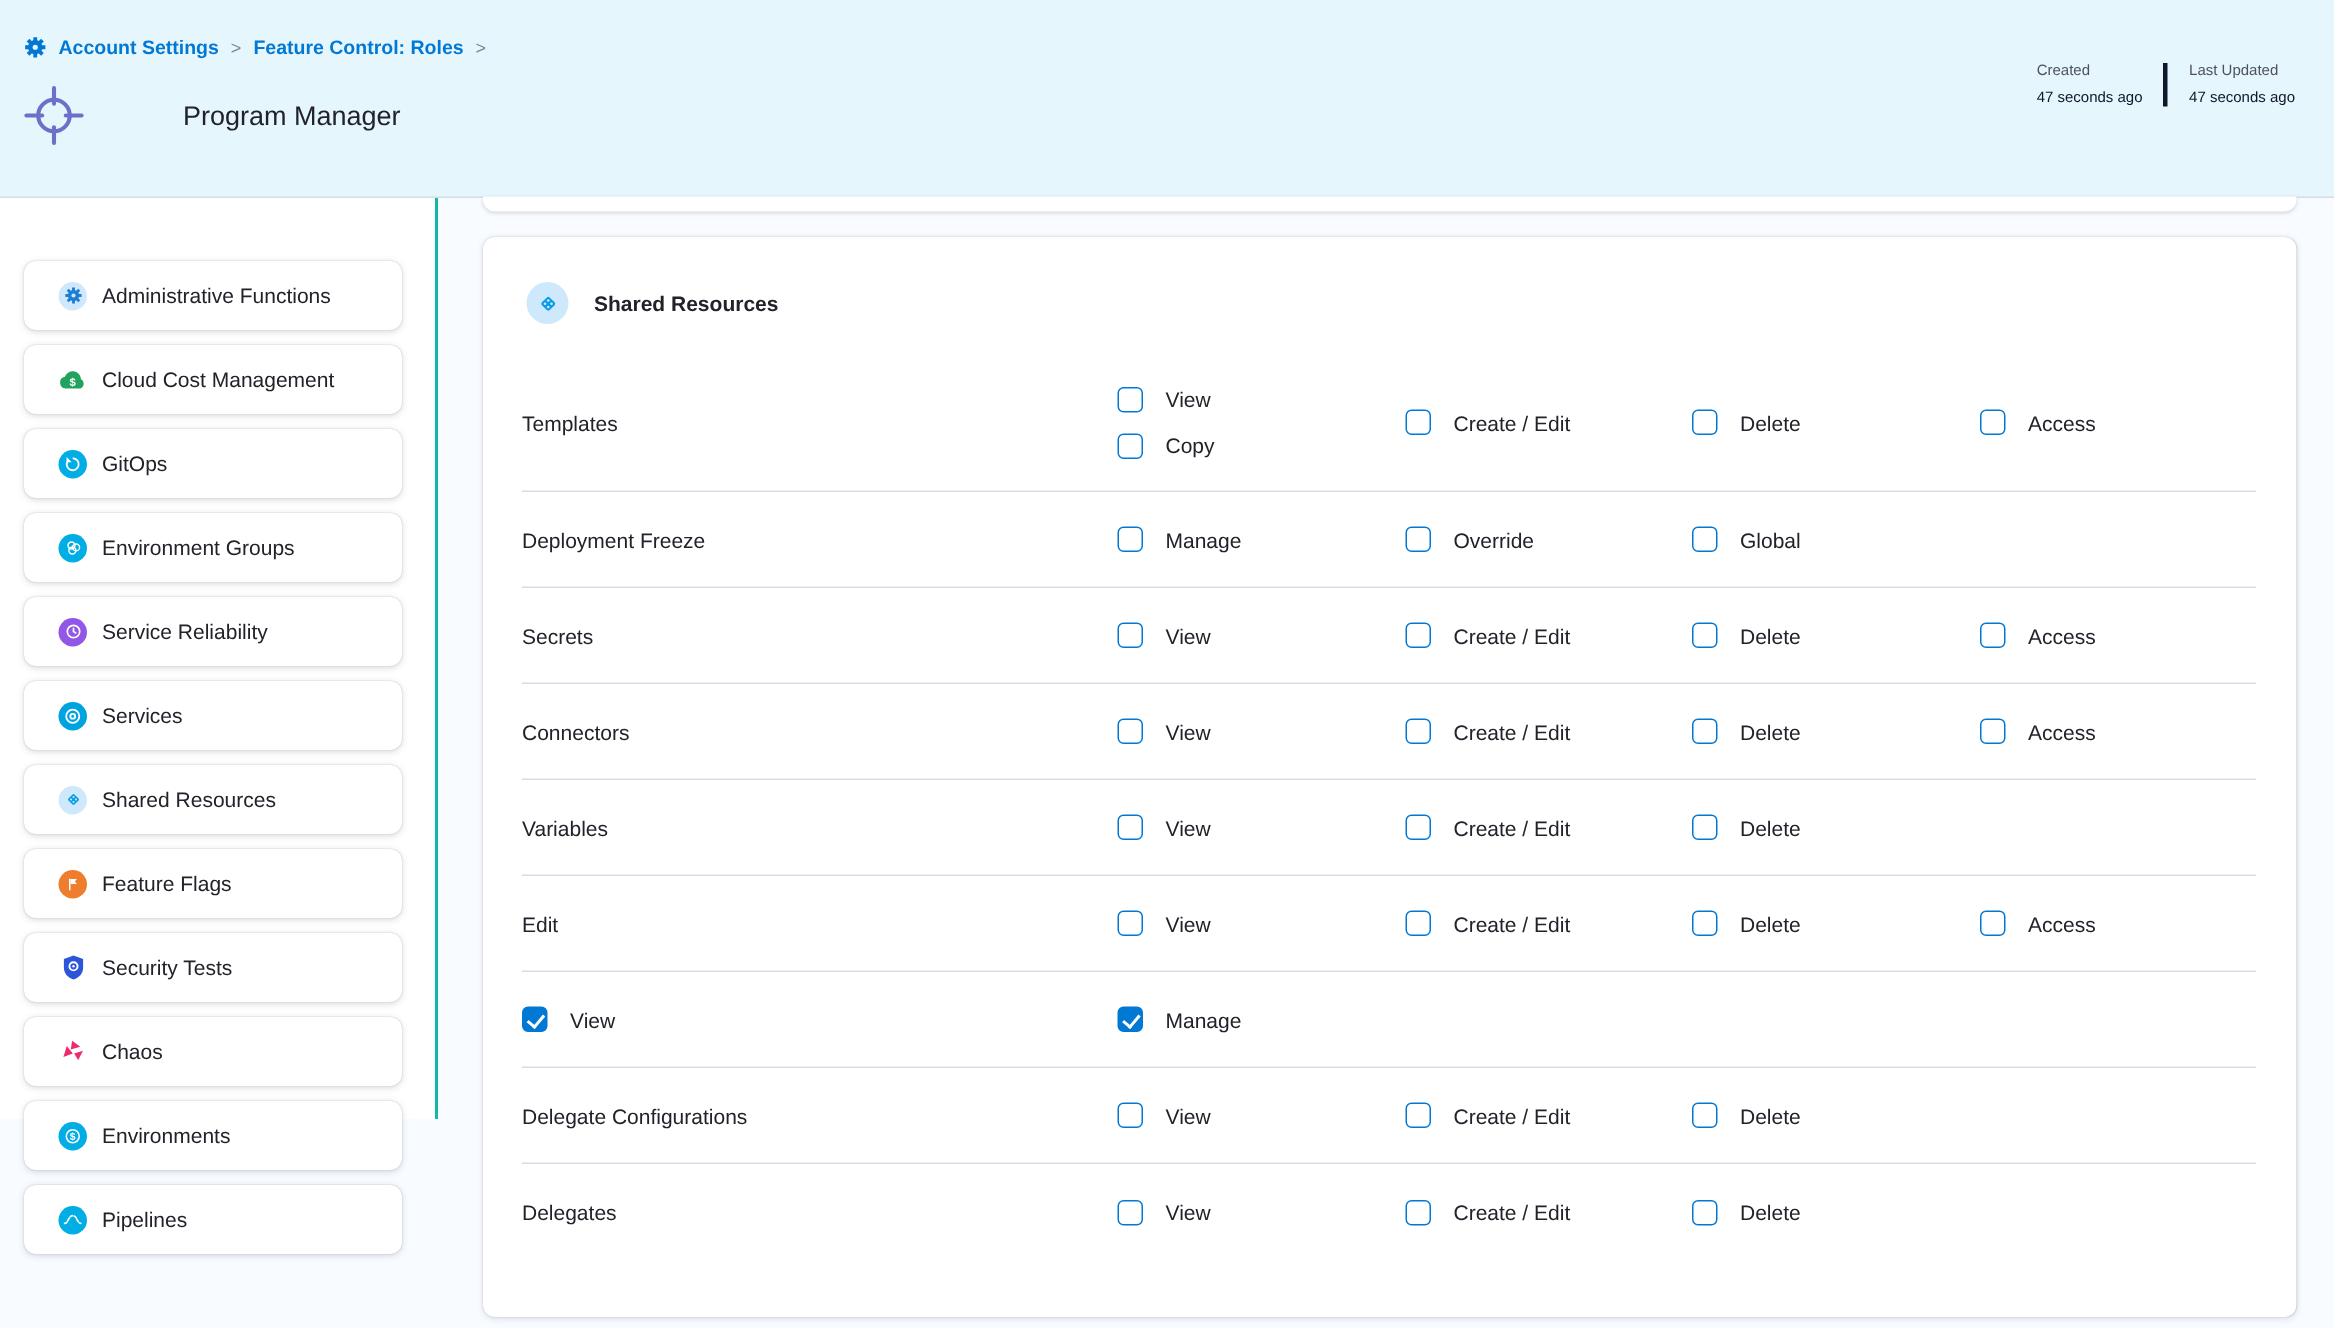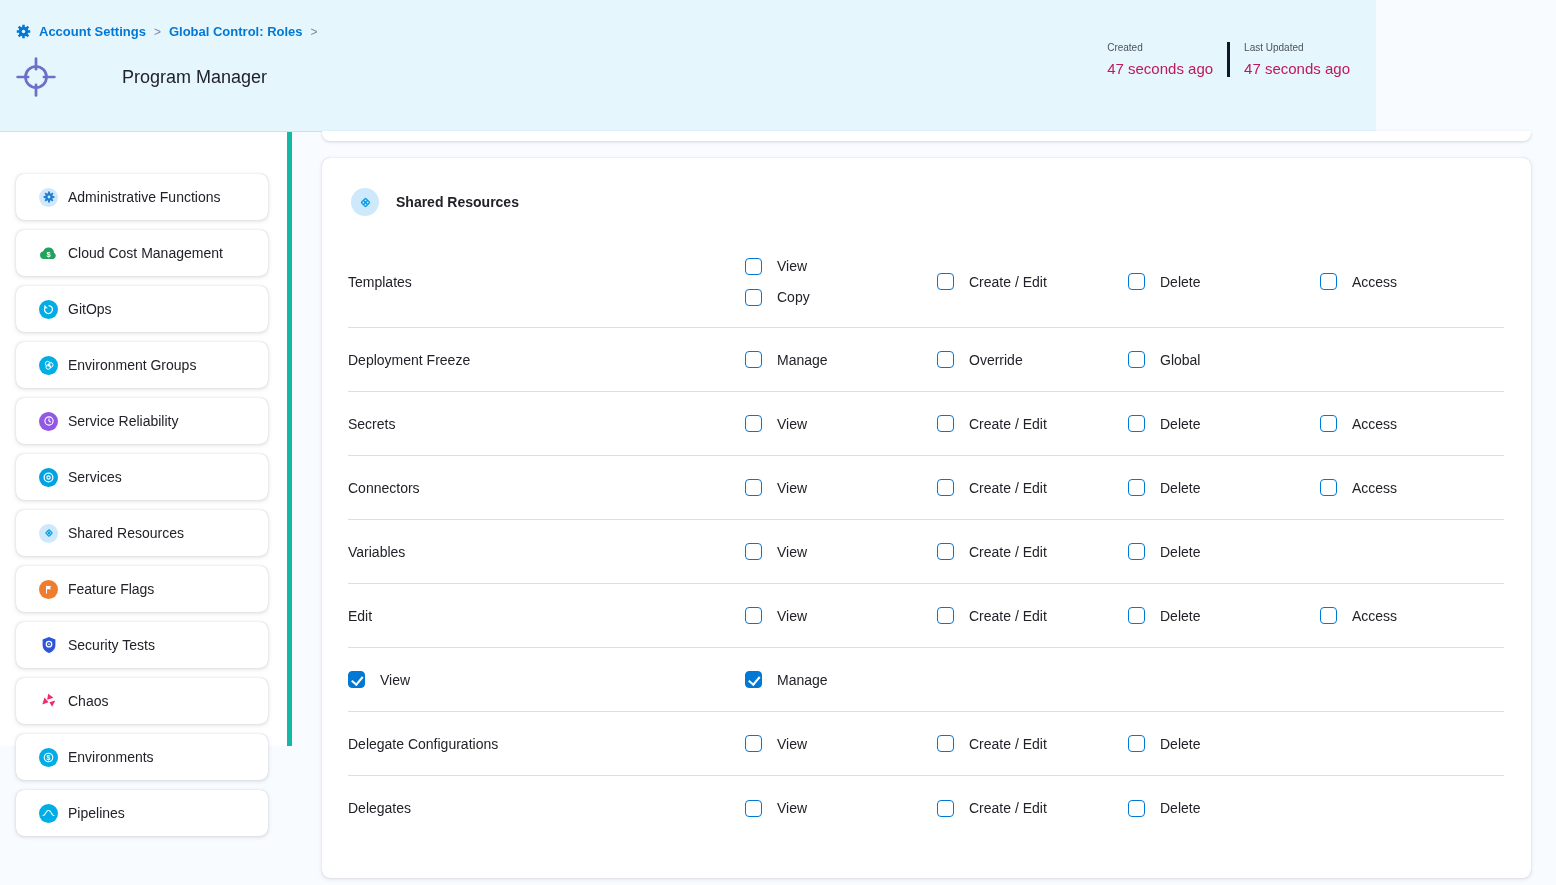--- a/index.html
+++ b/index.html
@@ -7,41 +7,41 @@
   body {
     position:relative;
     font-family:"Liberation Sans","DejaVu Sans",sans-serif;
     background:#f8fbff;
     color:#22222a;
     overflow:hidden;
   }
 
   
   .header {
-    position:absolute; top:0; left:0; width:1376px; height:132px;
+    position:absolute; top:0; left:0; width:1556px; height:132px;
     background:#e6f6fd; border-bottom:1px solid #d5dee6;
   }
   .breadcrumb {
     position:absolute; top:24px; left:16px;
     display:flex; align-items:center; gap:8px; font-size:13px;
   }
   .crumb-link { color:#0278d5; font-weight:600; cursor:pointer; text-decoration:none; }
   .crumb-sep { color:#7e87a0; font-size:12px; }
   .title-row { position:absolute; top:56px; left:15px; display:flex; align-items:center; gap:19px; }
   .page-title { font-size:18px; font-weight:400; color:#22222a;margin-left:46px; }
   .meta { position:absolute; top:42px; right:12px; display:flex; align-items:stretch; }
   .meta-block { padding:0 14px; }
   .meta-block + .meta-block { border-left:3px solid #0f172a; }
   .meta-label { font-size:10px; color:#4f5162; margin-bottom:7px; }
-  .meta-value { font-size:15px; color:#be185d; }
+  .meta-value { font-size:10px; color:#0f172a; }
 
   
   .sidebar {
     position:absolute; top:132px; left:0; width:292px; height:614px;
-    background:#ffffff; border-right:5px solid #14b8a6;
+    background:#ffffff; border-right:2px solid #14b8a6;
   }
   .side-list { padding-top:42px; }
   .side-card {
     width:252px; height:46px; margin:0 0 10px 16px;
     background:#fff; border-radius:8px;
     box-shadow:0 0 1px rgba(40,41,61,.25), 0 1px 4px rgba(96,97,112,.22);
     display:flex; align-items:center; gap:10px; padding-left:23px;
     font-size:14px; color:#22222a; cursor:pointer;
   }
   .icir {
@@ -103,21 +103,21 @@
             <line x1="1" y1="10" x2="19" y2="10"></line>
           <line x1="3.6" y1="3.6" x2="16.4" y2="16.4"></line>
             <line x1="16.4" y1="3.6" x2="3.6" y2="16.4"></line>
         </g>
         <circle cx="10" cy="10" r="6.4" fill="#0278d5"></circle>
         <circle cx="10" cy="10" r="2.3" fill="#e6f6fd"></circle>
       </svg>
     </span>
     <a class="crumb-link">Account Settings</a>
     <span class="crumb-sep">&gt;</span>
-    <a class="crumb-link">Global Control: Roles</a>
+    <a class="crumb-link">Feature Control: Roles</a>
     <span class="crumb-sep">&gt;</span>
   </div>
 
   <div class="title-row">
     <span style="display:flex;">
       <svg width="42" height="42" viewBox="0 0 40 40">
         <g stroke="#6d70c9" stroke-width="2.6" fill="none" stroke-linecap="round">
           <circle cx="20" cy="20" r="10"></circle>
           <line x1="20" y1="2.5" x2="20" y2="12.5"></line>
           <line x1="20" y1="27.5" x2="20" y2="37.5"></line>

